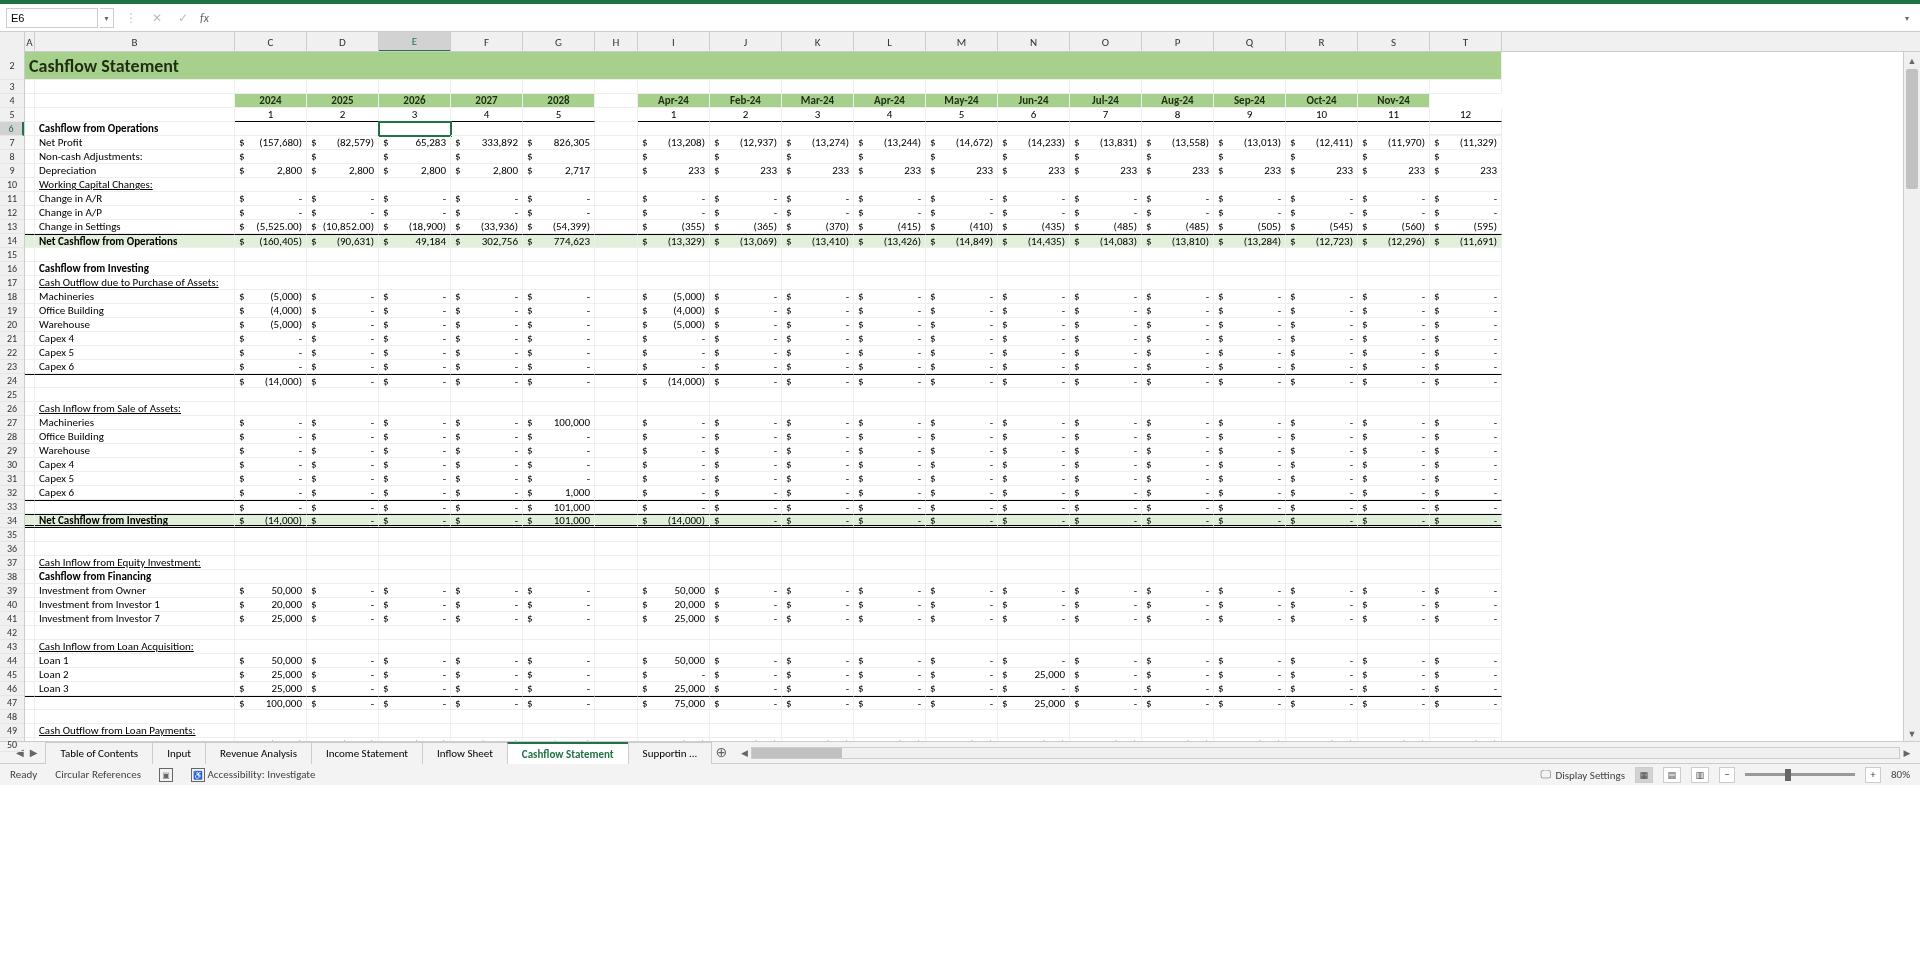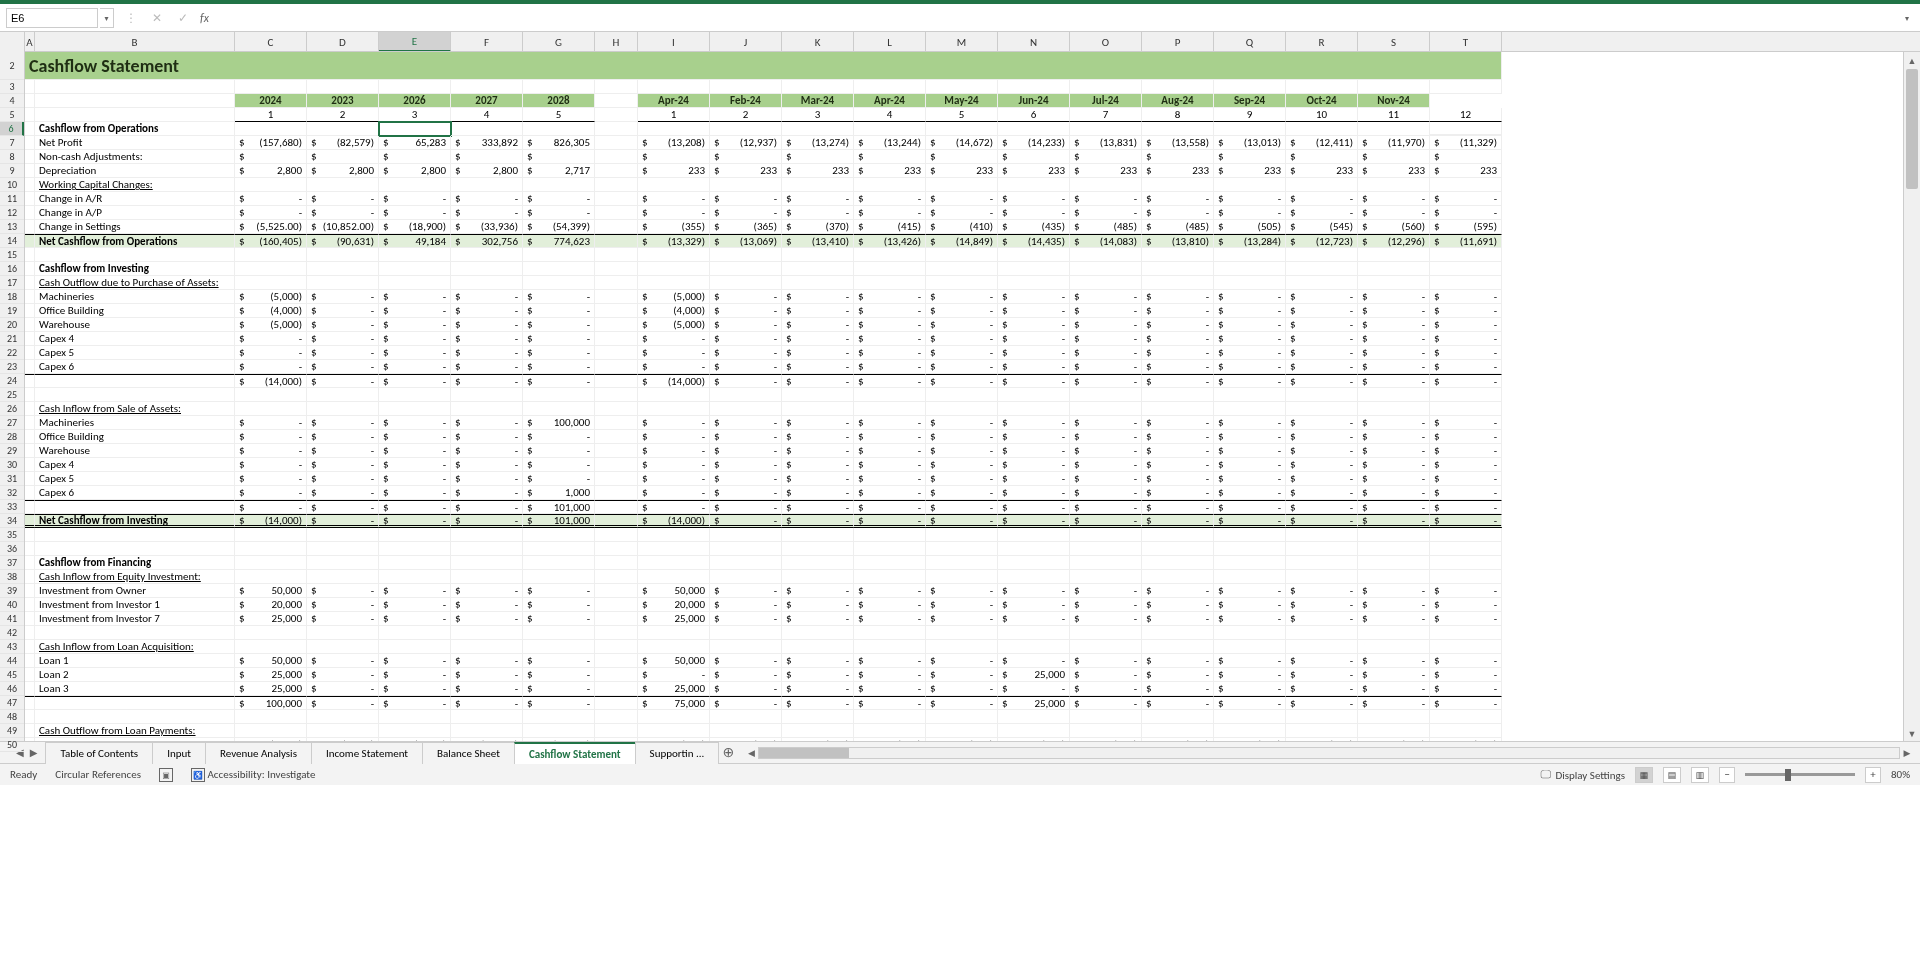--- a/index.html
+++ b/index.html
@@ -191,21 +191,21 @@
           <div class="cell" style="width: 72px;"></div>
           <div class="cell" style="width: 72px;"></div>
           <div class="cell" style="width: 72px;"></div>
           <div class="cell" style="width: 72px;"></div>
           <div class="cell" style="width: 72px;"></div>
         </div>
         <div class="gr-row">
           <div class="cell" style="width: 10px;"></div>
           <div class="cell" style="width: 200px;"></div>
           <div class="cell year-hdr bold" style="width: 72px;">2024</div>
-          <div class="cell year-hdr bold" style="width: 72px;">2023</div>
+          <div class="cell year-hdr bold" style="width: 72px;">2025</div>
           <div class="cell year-hdr bold" style="width: 72px;">2026</div>
           <div class="cell year-hdr bold" style="width: 72px;">2027</div>
           <div class="cell year-hdr bold" style="width: 72px;">2028</div>
           <div class="cell" style="width: 43px;"></div>
           <div class="cell year-hdr bold" style="width: 72px;">Apr-24</div>
           <div class="cell year-hdr bold" style="width: 72px;">Feb-24</div>
           <div class="cell year-hdr bold" style="width: 72px;">Mar-24</div>
           <div class="cell year-hdr bold" style="width: 72px;">Apr-24</div>
           <div class="cell year-hdr bold" style="width: 72px;">May-24</div>
           <div class="cell year-hdr bold" style="width: 72px;">Jun-24</div>
@@ -2037,43 +2037,43 @@
           <div class="cell" style="width: 72px;"></div>
           <div class="cell" style="width: 72px;"></div>
           <div class="cell" style="width: 72px;"></div>
           <div class="cell" style="width: 72px;"></div>
           <div class="cell" style="width: 72px;"></div>
           <div class="cell" style="width: 72px;"></div>
           <div class="cell" style="width: 72px;"></div>
         </div>
         <div class="gr-row">
           <div class="cell" style="width: 10px;"></div>
+          <div class="cell underline-txt" style="width: 200px;">Cash Inflow from Equity Investment:</div>
+          <div class="cell" style="width: 72px;"></div>
+          <div class="cell" style="width: 72px;"></div>
+          <div class="cell" style="width: 72px;"></div>
+          <div class="cell" style="width: 72px;"></div>
+          <div class="cell" style="width: 72px;"></div>
+          <div class="cell" style="width: 43px;"></div>
+          <div class="cell" style="width: 72px;"></div>
+          <div class="cell" style="width: 72px;"></div>
+          <div class="cell" style="width: 72px;"></div>
+          <div class="cell" style="width: 72px;"></div>
+          <div class="cell" style="width: 72px;"></div>
+          <div class="cell" style="width: 72px;"></div>
+          <div class="cell" style="width: 72px;"></div>
+          <div class="cell" style="width: 72px;"></div>
+          <div class="cell" style="width: 72px;"></div>
+          <div class="cell" style="width: 72px;"></div>
+          <div class="cell" style="width: 72px;"></div>
+          <div class="cell" style="width: 72px;"></div>
+        </div>
+        <div class="gr-row">
+          <div class="cell" style="width: 10px;"></div>
           <div class="cell bold" style="width: 200px;">Cashflow from Financing</div>
-          <div class="cell" style="width: 72px;"></div>
-          <div class="cell" style="width: 72px;"></div>
-          <div class="cell" style="width: 72px;"></div>
-          <div class="cell" style="width: 72px;"></div>
-          <div class="cell" style="width: 72px;"></div>
-          <div class="cell" style="width: 43px;"></div>
-          <div class="cell" style="width: 72px;"></div>
-          <div class="cell" style="width: 72px;"></div>
-          <div class="cell" style="width: 72px;"></div>
-          <div class="cell" style="width: 72px;"></div>
-          <div class="cell" style="width: 72px;"></div>
-          <div class="cell" style="width: 72px;"></div>
-          <div class="cell" style="width: 72px;"></div>
-          <div class="cell" style="width: 72px;"></div>
-          <div class="cell" style="width: 72px;"></div>
-          <div class="cell" style="width: 72px;"></div>
-          <div class="cell" style="width: 72px;"></div>
-          <div class="cell" style="width: 72px;"></div>
-        </div>
-        <div class="gr-row">
-          <div class="cell" style="width: 10px;"></div>
-          <div class="cell underline-txt" style="width: 200px;">Cash Inflow from Equity Investment:</div>
           <div class="cell" style="width: 72px;"></div>
           <div class="cell" style="width: 72px;"></div>
           <div class="cell" style="width: 72px;"></div>
           <div class="cell" style="width: 72px;"></div>
           <div class="cell" style="width: 72px;"></div>
           <div class="cell" style="width: 43px;"></div>
           <div class="cell" style="width: 72px;"></div>
           <div class="cell" style="width: 72px;"></div>
           <div class="cell" style="width: 72px;"></div>
           <div class="cell" style="width: 72px;"></div>
@@ -2770,21 +2770,21 @@
 <div class="tabs-bar">
   <div class="tab-nav">
     <span class="nav-arrow">◀</span>
     <span class="nav-arrow">▶</span>
   </div>
   <div id="tabs" style="display:flex;">
       <div class="tab">Table of Contents</div>
       <div class="tab">Input</div>
       <div class="tab">Revenue Analysis</div>
       <div class="tab">Income Statement</div>
-      <div class="tab">Balance Sheet</div>
+      <div class="tab">Inflow Sheet</div>
       <div class="tab active">Cashflow Statement</div>
       <div class="tab">Supportin ...</div>
     </div>
   <div class="tab-add">⊕</div>
   <div class="hscroll">
     <span class="hs-btn">◀</span>
       <div class="hs-track">
         <div class="hs-thumb"></div>
       </div>
       <span class="hs-btn">▶</span>

